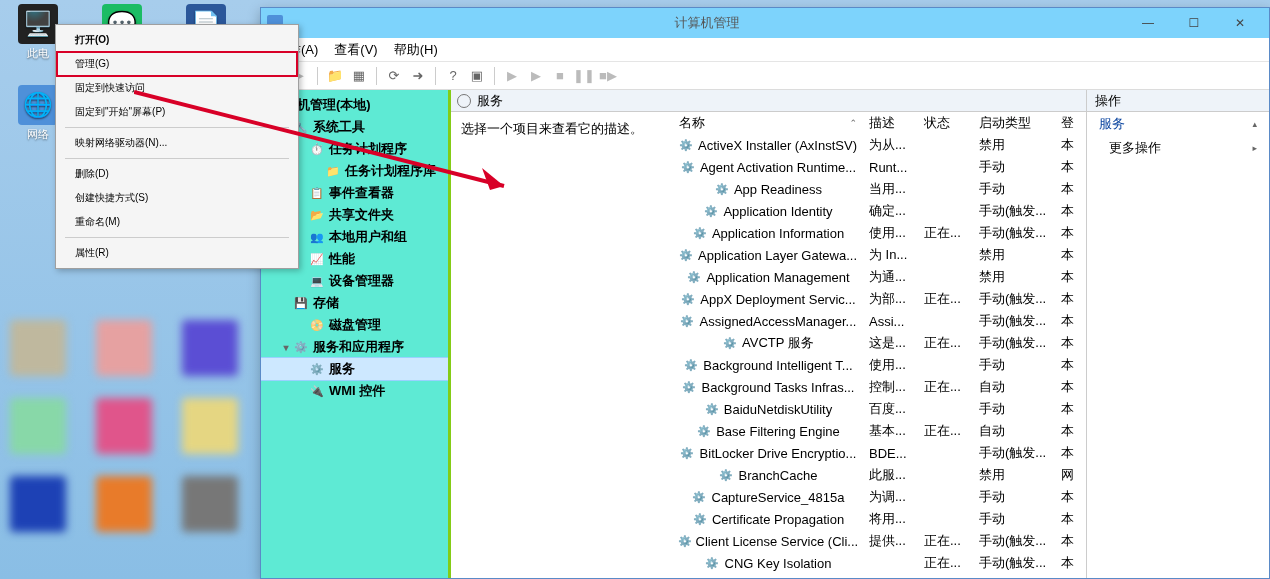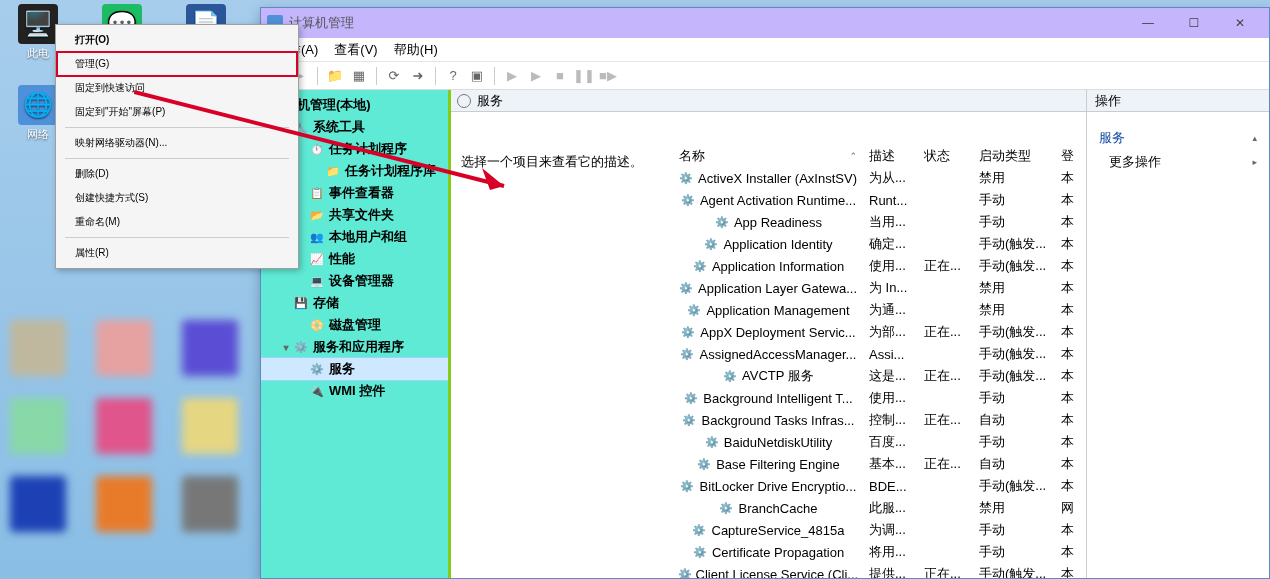--- a/index.html
+++ b/index.html
@@ -25,21 +25,21 @@
   .ctxsep { height: 1px; background: #ccc; margin: 3px 8px; }
   .ctxitem { padding: 5px 18px; font-size: 10px; color: #000; cursor: default; }
   .ctxitem.bold { font-weight: 700; }
   .ctxitem.hl { outline: 2px solid #d80027; outline-offset: -1px; }
 
   
   .red-arrow { position: absolute; left: 134px; top: 86px; width: 400px; height: 120px; z-index: 40; pointer-events: none; }
 
   
   .win { position: absolute; left: 260px; top: 7px; right: 0; bottom: 0; background: #fff; border: 1px solid #5a8ac7; box-shadow: 0 4px 12px rgba(0,0,0,.25); z-index: 10; display: flex; flex-direction: column; }
-  .titlebar { height: 30px; display: flex; align-items: center; padding: 0 6px; background: #c4b5fd; color: #555; }
+  .titlebar { height: 30px; display: flex; align-items: center; padding: 0 6px; background: #7dd3fc; color: #555; text-align: center; }
   .titlebar .ticon { width: 16px; height: 16px; margin-right: 6px; background: #4e90d9; border-radius: 2px; }
   .titlebar .title { flex: 1; font-size: 13px; }
   .winbtns { display: flex; }
   .winbtn { width: 46px; height: 30px; display: flex; align-items: center; justify-content: center; color: #444; cursor: pointer; }
 
   .menubar { height: 24px; display: flex; align-items: center; padding: 0 6px; background: #fff; border-bottom: 1px solid #e5e5e5; font-size: 13px; color: #000; }
   .menubar .mitem { padding: 2px 8px; cursor: pointer; }
 
   .toolbar { height: 28px; display: flex; align-items: center; padding: 2px 4px; background: #fff; border-bottom: 1px solid #dcdcdc; gap: 2px; }
   .toolbar .tbtn { width: 22px; height: 22px; display: flex; align-items: center; justify-content: center; color: #666; border-radius: 2px; cursor: pointer; font-size: 13px;}
@@ -53,34 +53,34 @@
   .tnode { display: flex; align-items: center; height: 22px; font-size: 13px; color: #000; cursor: pointer; white-space: nowrap; }
   .tnode .exp { width: 14px; text-align: center; color: #666; font-size: 10px;}
   .tnode .ticon2 { width: 16px; height: 16px; margin-right: 4px; display: inline-flex; align-items:center; justify-content:center; font-size:11px; color:#2b579a;}
   .tnode.sel { background: #cde8ff; outline: 1px solid #99d1ff; }
   .ind0{padding-left:2px;} .ind1{padding-left:18px;} .ind2{padding-left:34px;} .ind3{padding-left:50px;}
 
   
   .mid { flex: 1; display: flex; flex-direction: column; border-right: 1px solid #ccc; }
   .mid-head { height: 22px; background: #eef3f9; border-bottom: 1px solid #ccc; display: flex; align-items: center; padding: 0 6px; gap: 6px; font-size: 13px; }
   .mid-head .gear { width:14px; height:14px; border:1px solid #777; border-radius:50%; position:relative;}
-  .mid-body { flex: 1; display: flex; overflow: hidden; margin-top: 33px; }
+  .mid-body { flex: 1; display: flex; overflow: hidden; }
   .desc-col { width: 222px; padding: 8px 10px; font-size: 13px; color: #000; }
   .svc-grid { flex: 1; overflow: hidden; }
   .svc-head { height: 22px; display: flex; font-size: 13px; color: #000; }
   .svc-head .col { border-right: none; padding: 2px 6px; display: flex; align-items: center; position: relative; }
   .svc-head .col .sort { font-size: 9px; color: #666; margin-left: auto; }
   .svc-rows { }
   .svc-row { height: 22px; display: flex; align-items: center; font-size: 13px; color: #000; cursor: pointer; }
   .svc-row .cell { padding: 0 6px; display: flex; align-items: center; overflow: hidden; white-space: nowrap; text-overflow: ellipsis; }
   .svc-row .cicon { width: 16px; height: 16px; margin-right: 4px; display:inline-flex; align-items:center; justify-content:center; font-size:11px;}
   .c-name{width:190px;justify-content:center;} .c-desc{width:55px;} .c-stat{width:55px;} .c-start{width:82px;} .c-log{width:20px;}
 
   
-  .actions { width: 182px; display: flex; flex-direction: column; gap: 14px; }
+  .actions { width: 182px; display: flex; flex-direction: column; }
   .actions .ahdr { height: 22px; background: #eef3f9; border-bottom: 1px solid #ccc; padding: 0 8px; display: flex; align-items: center; font-size: 13px; font-weight: 400; }
   .actions .abody { flex: 1; padding: 0; }
   .actions .aitem { height: 24px; display: flex; align-items: center; padding: 0 12px; font-size: 13px; cursor: pointer; }
   .actions .aitem.title { color: #0d47a1; font-size: 13px; }
   .actions .aitem .arrow { margin-left: auto; color: #666; font-size: 9px;}
 </style>
 </head>
 <body>
 
 <div class="desktop">

